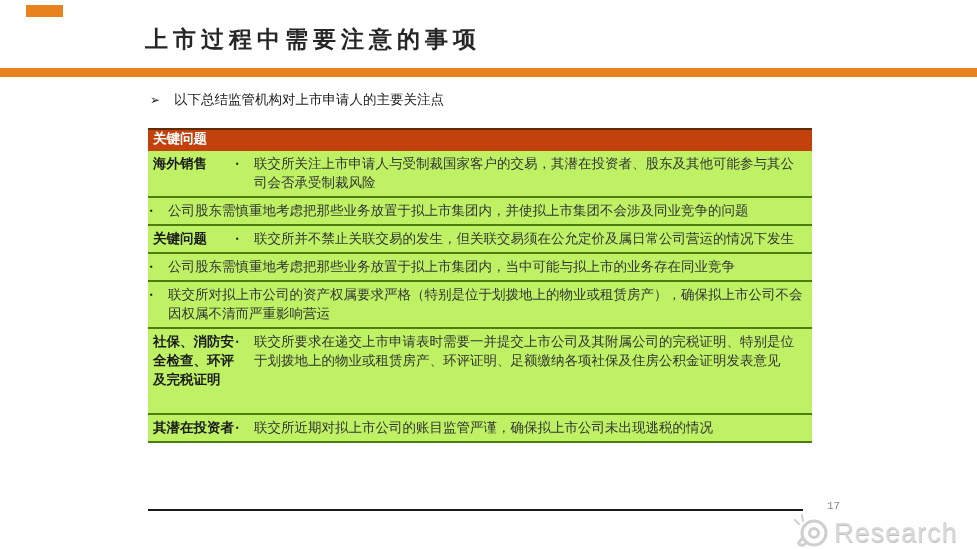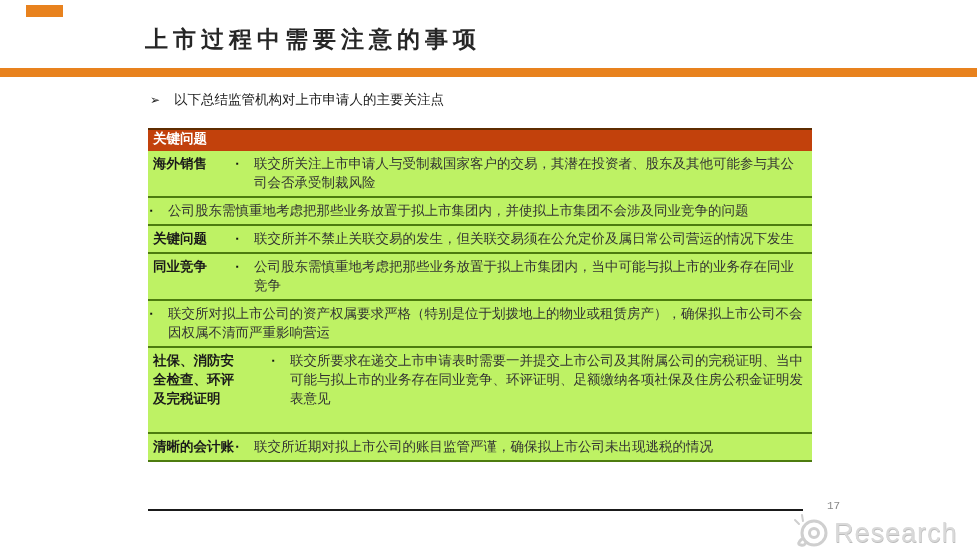--- a/index.html
+++ b/index.html
@@ -37,21 +37,21 @@
     display:flex;
     background:#c2410c;border-top:2px solid #5E2C00;
     color:#ffffff;font-weight:bold;height:21px;
   }
   .t-header .h-key{width:86px;padding-left:5px;box-sizing:border-box;}
   .t-header .h-desc{flex:1;}
   .t-row{
     display:flex;background:#bef264;border-bottom:2px solid #4d7c0f;
     padding:3px 0 4px 0;line-height:19px;
   }
-  .t-row.tall{padding-bottom:24px;gap:36px;}
+  .t-row.tall{padding-bottom:24px;}
   .cell-key{
     width:86px;padding-left:5px;box-sizing:border-box;
     font-weight:bold;color:#1a1a1a;word-break:break-all;
   }
   .cell-desc{flex:1;display:flex;padding-right:8px;}
   .bullet{
     width:10px;margin:0 8px 0 2px;font-size:8px;line-height:19px;color:#111;
     flex:none;
   }
   .desc-text{flex:1;}
@@ -111,44 +111,43 @@
 
     <div class="t-row">
       <div class="cell-key">关键问题</div>
       <div class="cell-desc">
         <span class="bullet">▪</span>
         <span class="desc-text">联交所并不禁止关联交易的发生，但关联交易须在公允定价及属日常公司营运的情况下发生</span>
       </div>
     </div>
 
     <div class="t-row">
-      <div class="cell-key">同业竞争</div>
       <div class="cell-desc">
         <span class="bullet">▪</span>
         <span class="desc-text">公司股东需慎重地考虑把那些业务放置于拟上市集团内，当中可能与拟上市的业务存在同业竞争</span>
       </div>
     </div>
 
     <div class="t-row">
       <div class="cell-desc">
         <span class="bullet">▪</span>
         <span class="desc-text">联交所对拟上市公司的资产权属要求严格（特别是位于划拨地上的物业或租赁房产），确保拟上市公司不会因权属不清而严重影响营运</span>
       </div>
     </div>
 
     <div class="t-row tall">
       <div class="cell-key">社保、消防安全检查、环评及完税证明</div>
       <div class="cell-desc">
         <span class="bullet">▪</span>
-        <span class="desc-text">联交所要求在递交上市申请表时需要一并提交上市公司及其附属公司的完税证明、当中可能与拟上市的业务存在同业竞争、环评证明、足额缴纳各项社保及住房公积金证明发表意见</span>
+        <span class="desc-text">联交所要求在递交上市申请表时需要一并提交上市公司及其附属公司的完税证明、特别是位于划拨地上的物业或租赁房产、环评证明、足额缴纳各项社保及住房公积金证明发表意见</span>
       </div>
     </div>
 
     <div class="t-row">
-      <div class="cell-key">清晰的会计账</div>
+      <div class="cell-key">其潜在投资者</div>
       <div class="cell-desc">
         <span class="bullet">▪</span>
         <span class="desc-text">联交所近期对拟上市公司的账目监管严谨，确保拟上市公司未出现逃税的情况</span>
       </div>
     </div>
   </div>
 
   <div class="bottom-line"></div>
 
   <div class="logo">

